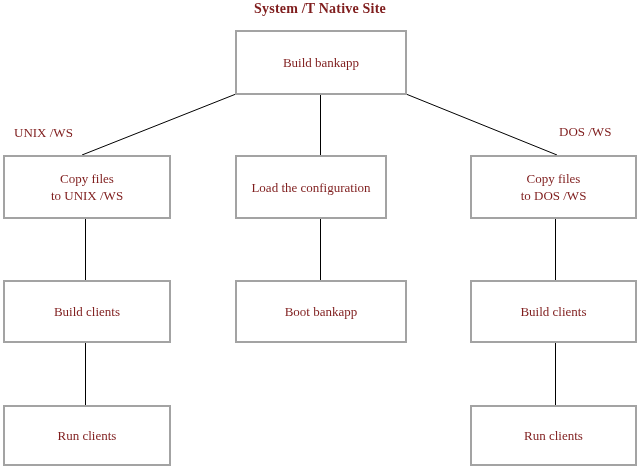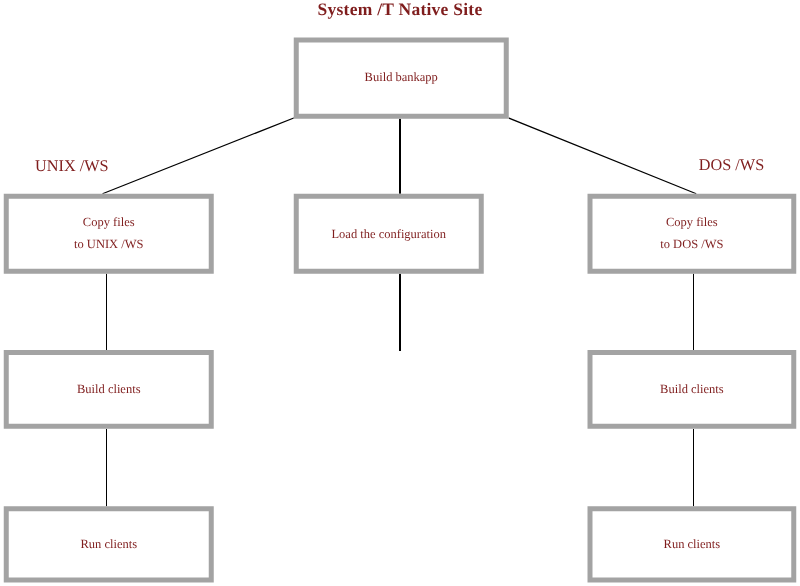--- a/index.html
+++ b/index.html
@@ -22,28 +22,28 @@
     top: 1px;
     width: 640px;
     text-align: center;
     font-size: 14px;
     font-weight: bold;
     letter-spacing: 0.2px;
     line-height: 16px;
   }
   .node {
     position: absolute;
-    border: 4px solid #a3a3a3;
+    border: 2px solid #a3a3a3;
     background: #ffffff;
     box-sizing: border-box;
     display: flex;
     flex-direction: column;
     align-items: center;
     justify-content: center;
-    font-size: 10px;
+    font-size: 13px;
     line-height: 17px;
     text-align: left;
     z-index: 2;
   }
   .node .line2 { display: block; }
   .branch-label {
     position: absolute;
     font-size: 13px;
     line-height: 15px;
     white-space: nowrap;
@@ -86,41 +86,44 @@
     <line x1="320" y1="218" x2="320" y2="281"></line>
 
     <line x1="555" y1="218" x2="555" y2="281"></line>
     <line x1="555" y1="343" x2="555" y2="406"></line>
   </svg>
 
   <div class="node" style="left:235px; top:30px; width:172px; height:65px;">
     <span class="line1">Build bankapp</span>
   </div>
 
-  <div class="branch-label" style="left:28px; top:125px;">UNIX /WS</div>
+  <div class="branch-label" style="left:14px; top:125px;">UNIX /WS</div>
   <div class="branch-label" style="left:559px; top:124px;">DOS /WS</div>
 
   <div class="node" style="left:3px; top:155px; width:168px; height:64px;">
     <span class="line1">Copy files</span>
     <span class="line2">to UNIX /WS</span>
   </div>
 
   <div class="node" style="left:235px; top:155px; width:152px; height:64px;">
     <span class="line1">Load the configuration</span>
   </div>
 
   <div class="node" style="left:470px; top:155px; width:167px; height:64px;">
     <span class="line1">Copy files</span>
     <span class="line2">to DOS /WS</span>
   </div>
 
   <div class="node" style="left:3px; top:280px; width:168px; height:63px;">
     <span class="line1">Build clients</span>
   </div>
 
+  <div class="node" style="left:235px; top:280px; width:172px; height:63px;">
+    <span class="line1">Boot bankapp</span>
+  </div>
 
   <div class="node" style="left:470px; top:280px; width:167px; height:63px;">
     <span class="line1">Build clients</span>
   </div>
 
   <div class="node" style="left:3px; top:405px; width:168px; height:61px;">
     <span class="line1">Run clients</span>
   </div>
 
   <div class="node" style="left:470px; top:405px; width:167px; height:61px;">

